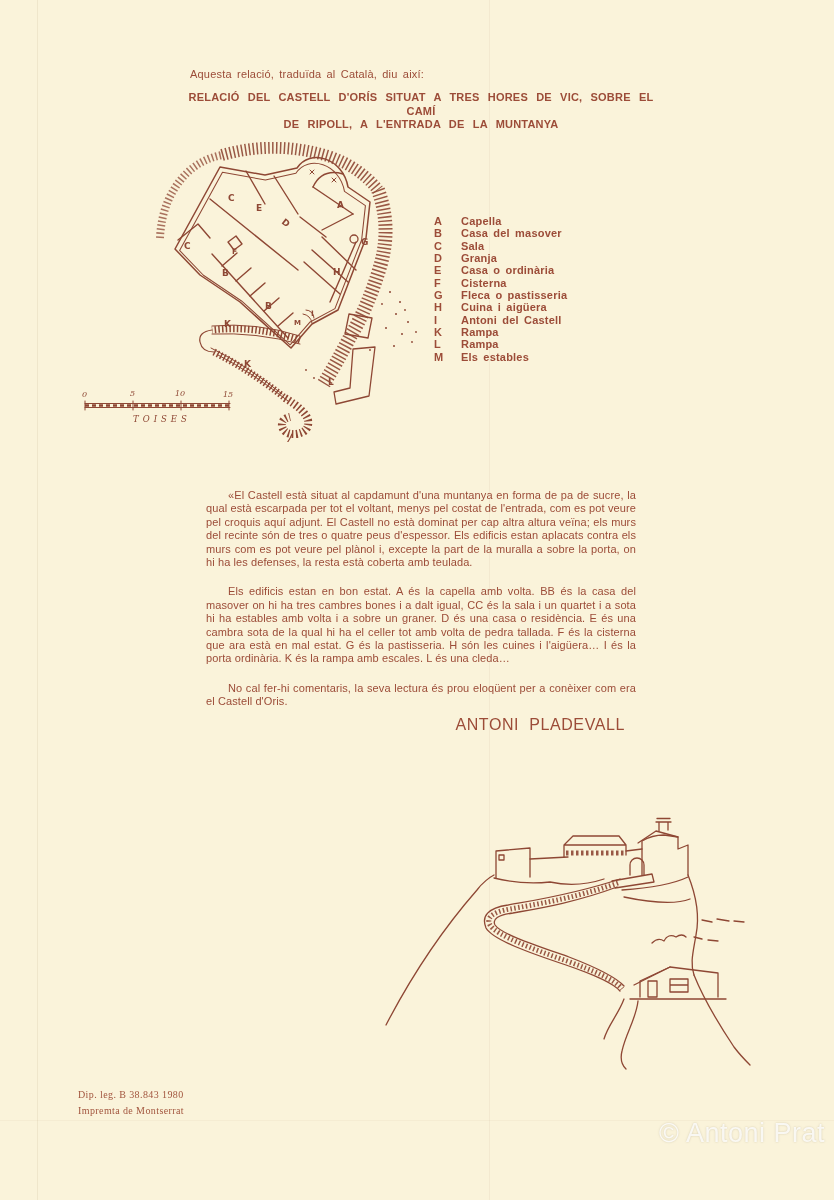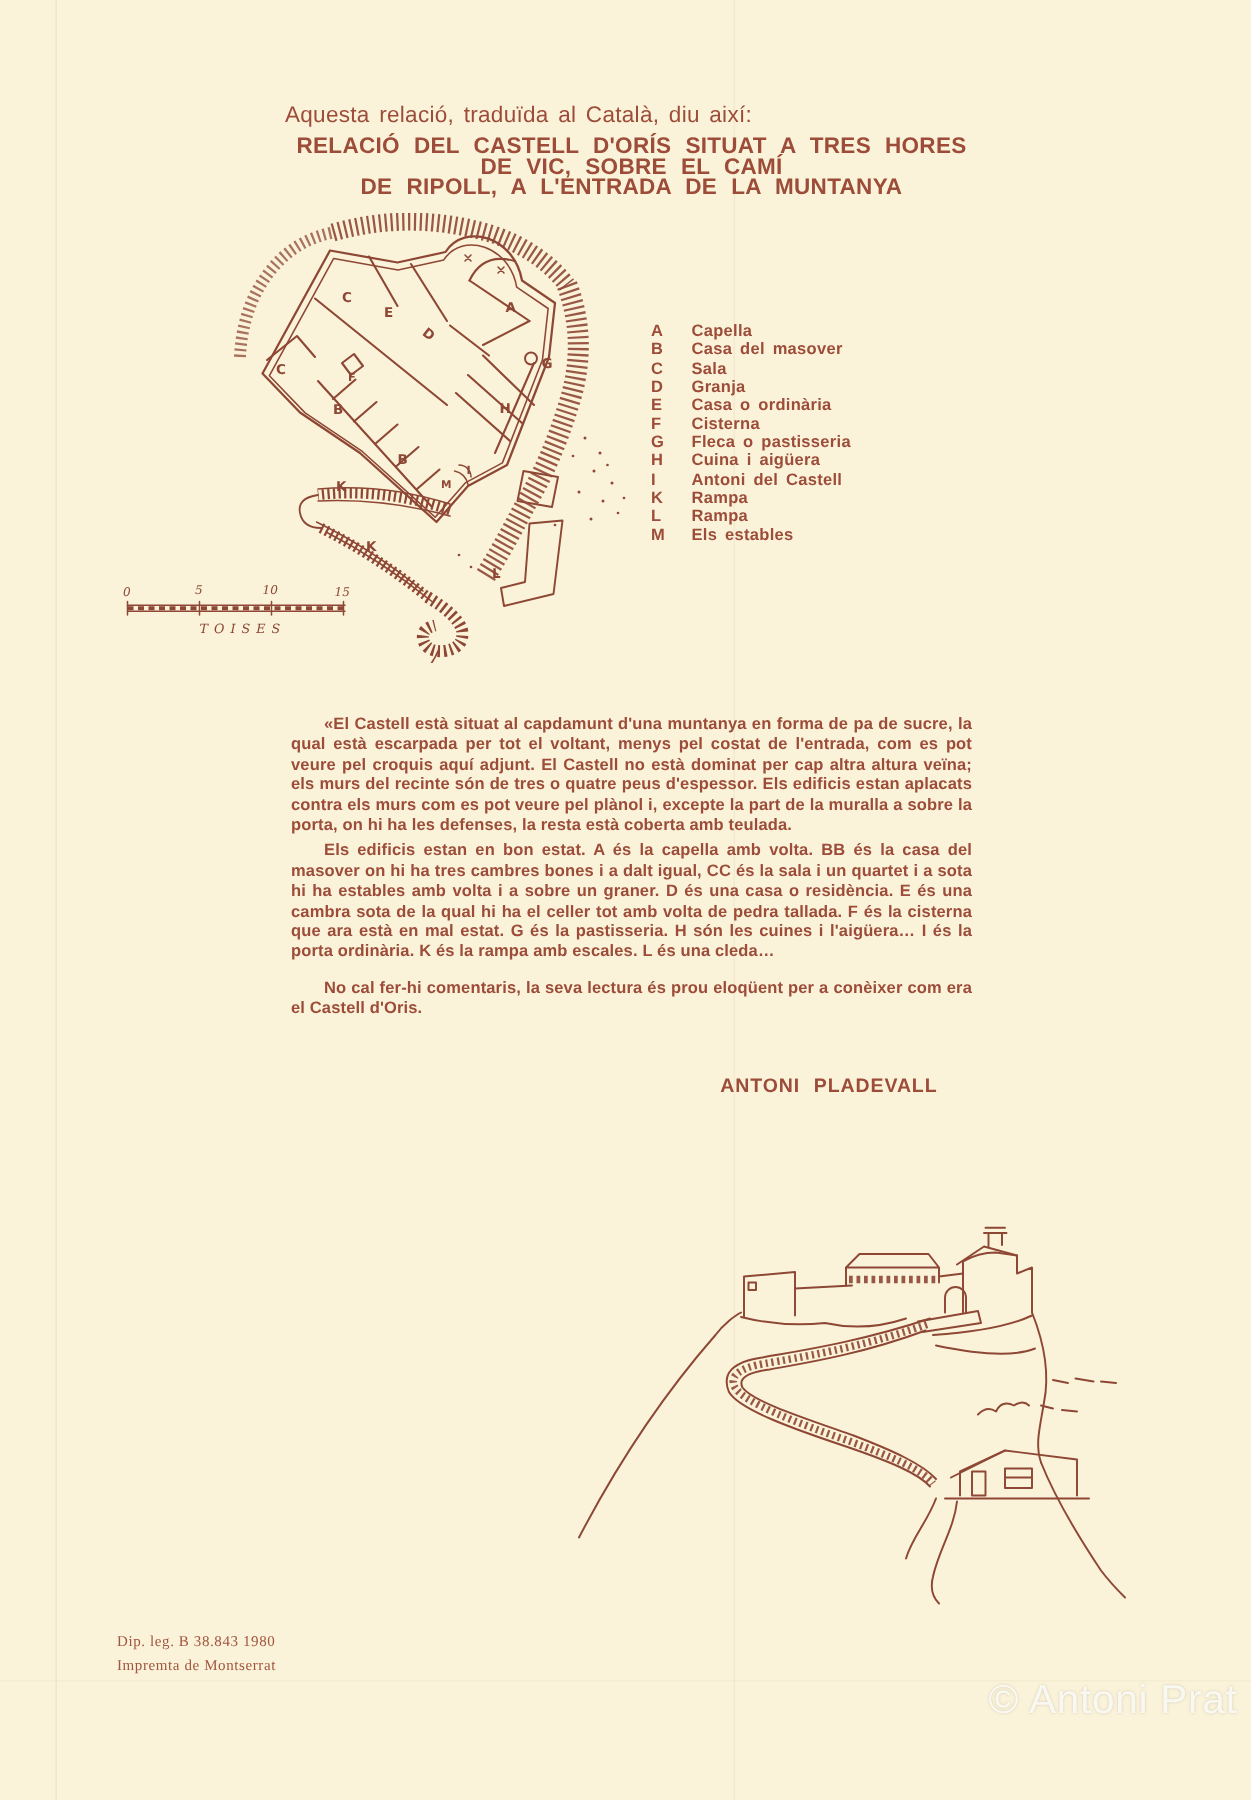--- a/index.html
+++ b/index.html
@@ -10,52 +10,52 @@
     overflow:hidden;
     font-family:"Liberation Sans", sans-serif;
     color:#9c4c38;
   }
   .crease{position:absolute;top:0;width:1px;height:100%;background:rgba(150,120,80,0.10);}
   .crease.v2{background:rgba(150,120,80,0.07);}
   .crease-h{position:absolute;left:0;width:100%;height:1px;background:rgba(150,120,80,0.05);}
 
   .intro{
     position:absolute;left:190px;top:68px;width:462px;
-    font-size:15px;letter-spacing:0.2px;word-spacing:2px;
+    font-size:11px;letter-spacing:0.2px;word-spacing:2px;
   }
   .headline{
     position:absolute;left:186px;top:91px;width:470px;
-    text-align:center;font-weight:bold;font-size:15px;line-height:13.5px;
+    text-align:center;font-weight:bold;font-size:11px;line-height:13.5px;
     word-spacing:5px;letter-spacing:0.2px;
   }
 
   .legend{
     position:absolute;left:434px;top:215px;
     font-size:11px;font-weight:bold;line-height:12.35px;
     letter-spacing:0.2px;
   }
   .legend-row{display:flex;}
   .legend-letter{width:27px;}
   .legend-label{word-spacing:2px;}
 
   .plan-figure{position:absolute;left:60px;top:142px;}
   .sketch-figure{position:absolute;left:372px;top:815px;}
 
   .bodytext{
     position:absolute;left:190px;top:473px;width:462px;
     font-size:11px;line-height:13.4px;text-align:justify;
     letter-spacing:0.1px;
   }
-  .bodytext p{margin:4px;text-indent:22px;font-weight:bold;}
+  .bodytext p{margin:16px;text-indent:22px;}
   .bodytext p.gap{margin-top:11px;}
 
   .signature{
     position:absolute;left:190px;top:716px;width:462px;
     text-align:right;padding-right:27px;box-sizing:border-box;
-    font-weight:bold;font-size:13px;letter-spacing:0.6px;word-spacing:5px;
+    font-weight:normal;font-size:16px;letter-spacing:0.6px;word-spacing:5px;
   }
 
   .imprint{
     position:absolute;left:78px;top:1087px;
     font-family:"Liberation Serif", serif;
     font-size:10px;line-height:16px;letter-spacing:0.4px;
     color:#a2553e;
   }
 
   .watermark{

